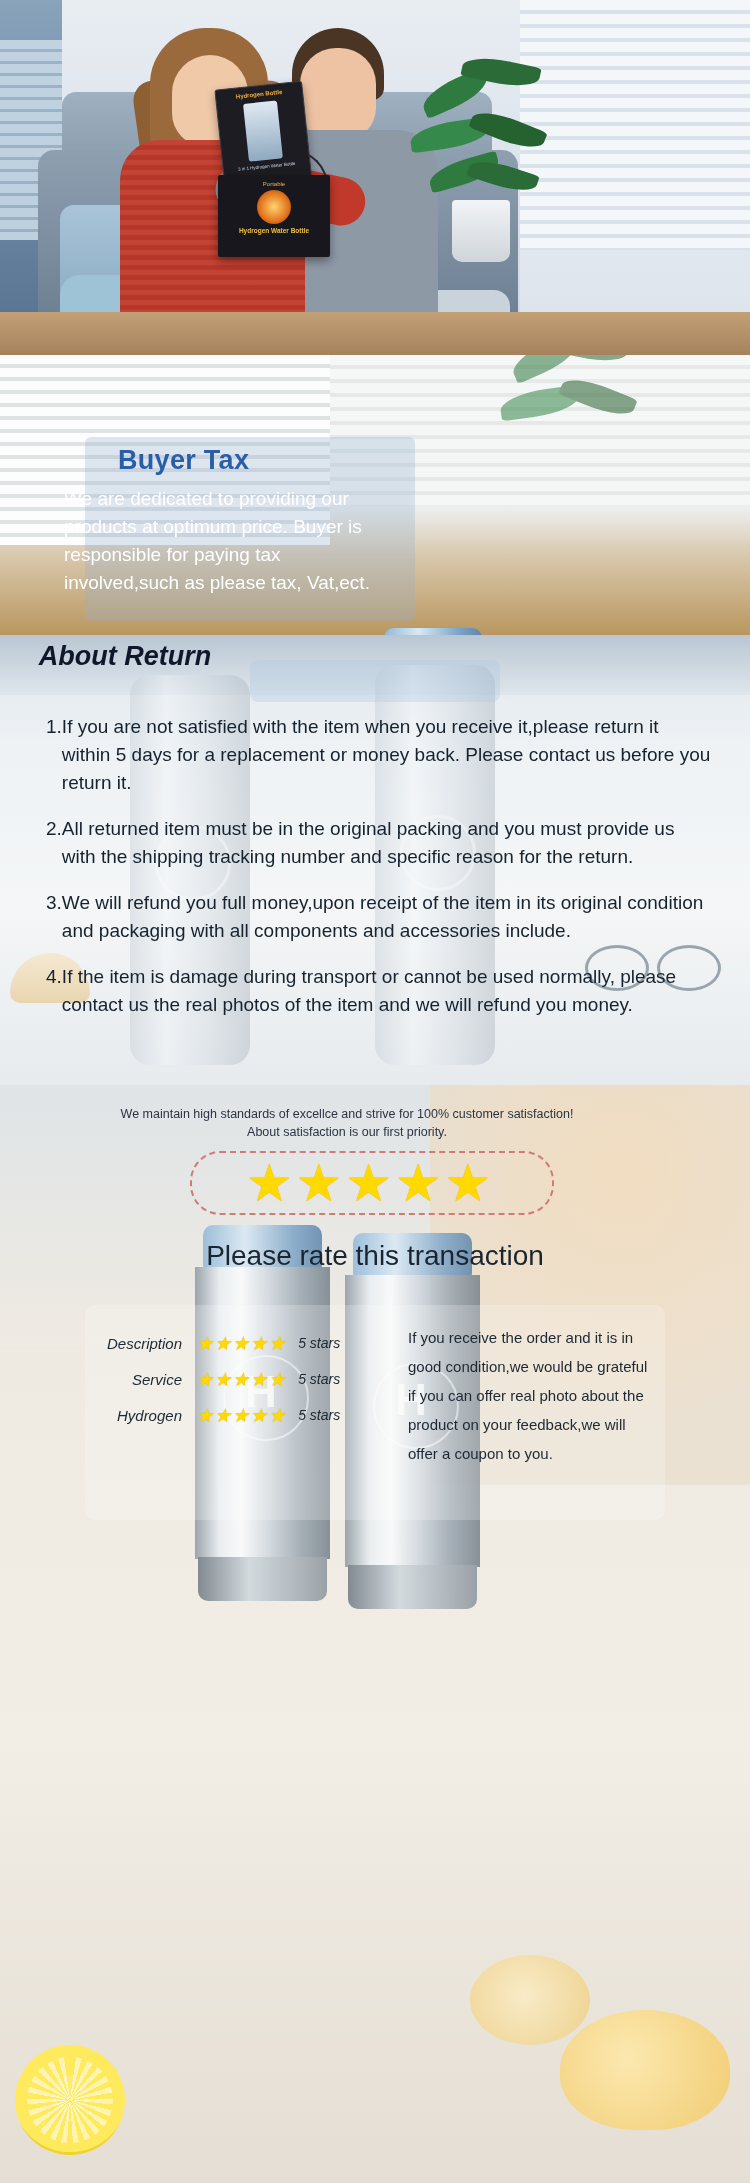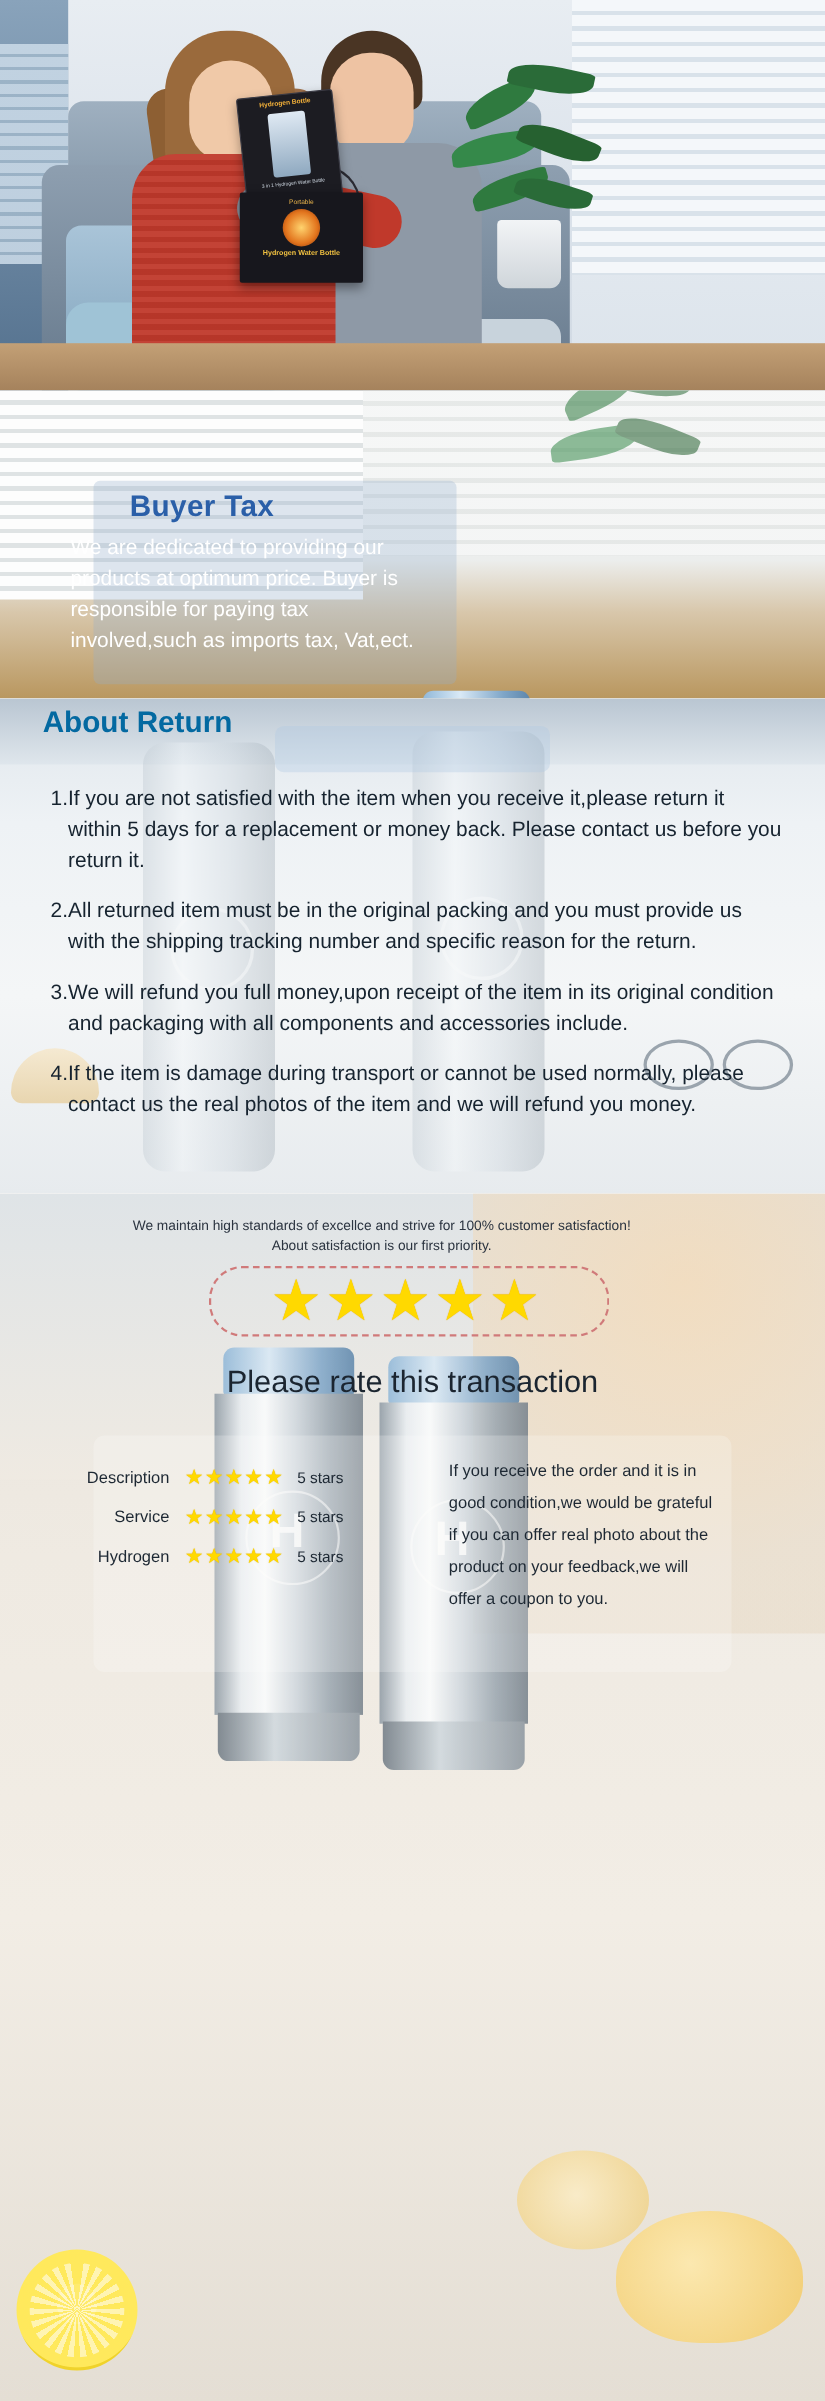--- a/index.html
+++ b/index.html
@@ -73,21 +73,21 @@
 
   
   .sec-ret{position:relative;width:750px;height:450px;overflow:hidden;}
   .ret-bg{position:absolute;inset:0;background:linear-gradient(180deg,#dfe6ec 0%,#eef2f5 25%,#f4f6f7 60%,#e7ebee 100%);}
   .ret-shade{position:absolute;left:0;top:0;width:750px;height:60px;background:linear-gradient(180deg,#b9c6d2,#dfe6ec);}
   .ret-ghost{position:absolute;opacity:.35;}
   .g1{left:130px;top:40px;width:120px;height:390px;background:linear-gradient(90deg,#b9c4cd,#f4f8fb 30%,#cdd6de 65%,#9aa6b0);border-radius:20px;}
   .g2{left:375px;top:30px;width:120px;height:400px;background:linear-gradient(90deg,#b9c4cd,#f7fafc 32%,#cdd6de 66%,#9aa6b0);border-radius:20px;}
   .g-ring{position:absolute;border:3px solid rgba(255,255,255,.55);border-radius:50%;}
   .ret-title-wrap{position:absolute;left:250px;top:25px;width:250px;height:42px;background:rgba(175,200,225,.35);border-radius:8px;}
-  .ret-title{position:absolute;left:0;top:0;width:250px;text-align:center;line-height:42px;font-size:27px;font-weight:bold;color:#0369a1;}
+  .ret-title{position:absolute;left:0;top:0;width:250px;text-align:center;line-height:42px;font-size:27px;font-weight:bold;color:#0f172a;font-style:italic;}
   .ret-list{position:absolute;left:46px;top:78px;width:665px;}
   .ret-item{display:flex;margin-bottom:18px;font-size:19px;line-height:28px;color:#16232f;}
   .ret-num{flex:0 0 auto;}
   .ret-txt{flex:1 1 auto;}
   .ret-glass{position:absolute;right:25px;top:300px;width:140px;height:60px;}
   .ret-glass .lens{position:absolute;width:58px;height:40px;border:3px solid #9aa4ad;border-radius:50%;}
   .ret-fruit{position:absolute;left:10px;top:318px;width:80px;height:50px;background:linear-gradient(180deg,#f6e7c9,#e7cf9f);border-radius:40px 40px 10px 10px;opacity:.8;}
 
   
   .sec-fb{position:relative;width:750px;height:1098px;overflow:hidden;}
@@ -108,21 +108,21 @@
   .fb-bottle-a .base{position:absolute;left:3px;top:332px;width:129px;height:44px;}
   .fb-bottle-a .h2logo{left:28px;top:130px;width:82px;height:82px;}
   .fb-bottle-a .h2txt{left:50px;top:142px;font-size:44px;}
   .fb-bottle-b{left:345px;top:148px;width:135px;height:380px;opacity:.85;}
   .fb-bottle-b .cap{position:absolute;left:8px;top:0;width:119px;height:44px;}
   .fb-bottle-b .body{position:absolute;left:0;top:42px;width:135px;height:292px;}
   .fb-bottle-b .base{position:absolute;left:3px;top:332px;width:129px;height:44px;}
   .fb-bottle-b .h2logo{left:28px;top:130px;width:82px;height:82px;}
   .fb-bottle-b .h2txt{left:50px;top:142px;font-size:44px;}
   .fb-panel{position:absolute;left:85px;top:220px;width:580px;height:215px;background:rgba(255,255,255,.22);border-radius:10px;}
-  .rate-table{position:absolute;left:54px;top:240px;width:300px;}
+  .rate-table{position:absolute;left:82px;top:240px;width:300px;font-style:italic;}
   .rate-row{display:flex;align-items:center;height:36px;font-size:15px;color:#1d2833;}
   .rate-label{width:100px;text-align:right;padding-right:14px;}
   .rate-stars{color:#ffd900;font-size:19px;letter-spacing:1px;text-shadow:0 0 1px #d8a400;}
   .rate-count{padding-left:12px;font-size:14px;color:#1d2833;}
   .fb-note{position:absolute;left:408px;top:238px;width:250px;font-size:15px;line-height:29px;color:#1d2833;}
   .fb-bottom{position:absolute;left:0;top:1010px;width:750px;text-align:center;font-size:12.5px;color:#27313c;line-height:19px;}
 </style>
 </head>
 <body>
 
@@ -179,21 +179,21 @@
     <div class="tax-blinds"></div>
     <div class="tax-blinds2"></div>
     <div class="tax-plant">
       <div class="leaf l1" style="left:20px;top:10px;"></div>
       <div class="leaf l2" style="left:60px;top:0px;"></div>
       <div class="leaf l3" style="left:10px;top:55px;"></div>
       <div class="leaf l4" style="left:70px;top:50px;"></div>
     </div>
     <div class="tax-card"></div>
     <div class="tax-title">Buyer Tax</div>
-    <div class="tax-text">We are dedicated to providing our products at optimum price. Buyer is responsible for paying tax involved,such as imports tax, Vat,ect.</div>
+    <div class="tax-text">We are dedicated to providing our products at optimum price. Buyer is responsible for paying tax involved,such as please tax, Vat,ect.</div>
 
     <div class="bottle b2">
       <div class="cap"></div>
 
     </div>
   </div>
 
   <div class="sec-ret">
     <div class="ret-bg"></div>
     <div class="ret-shade"></div>

